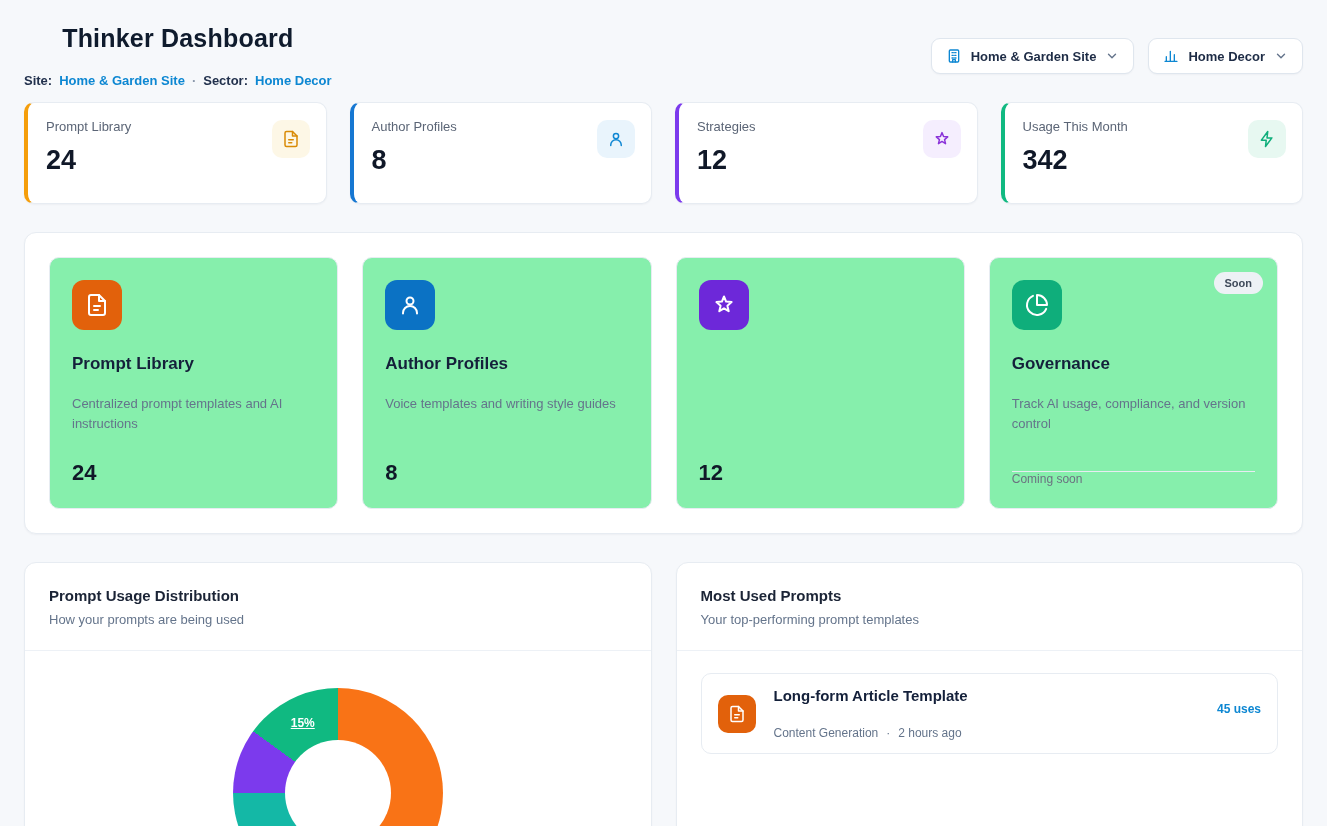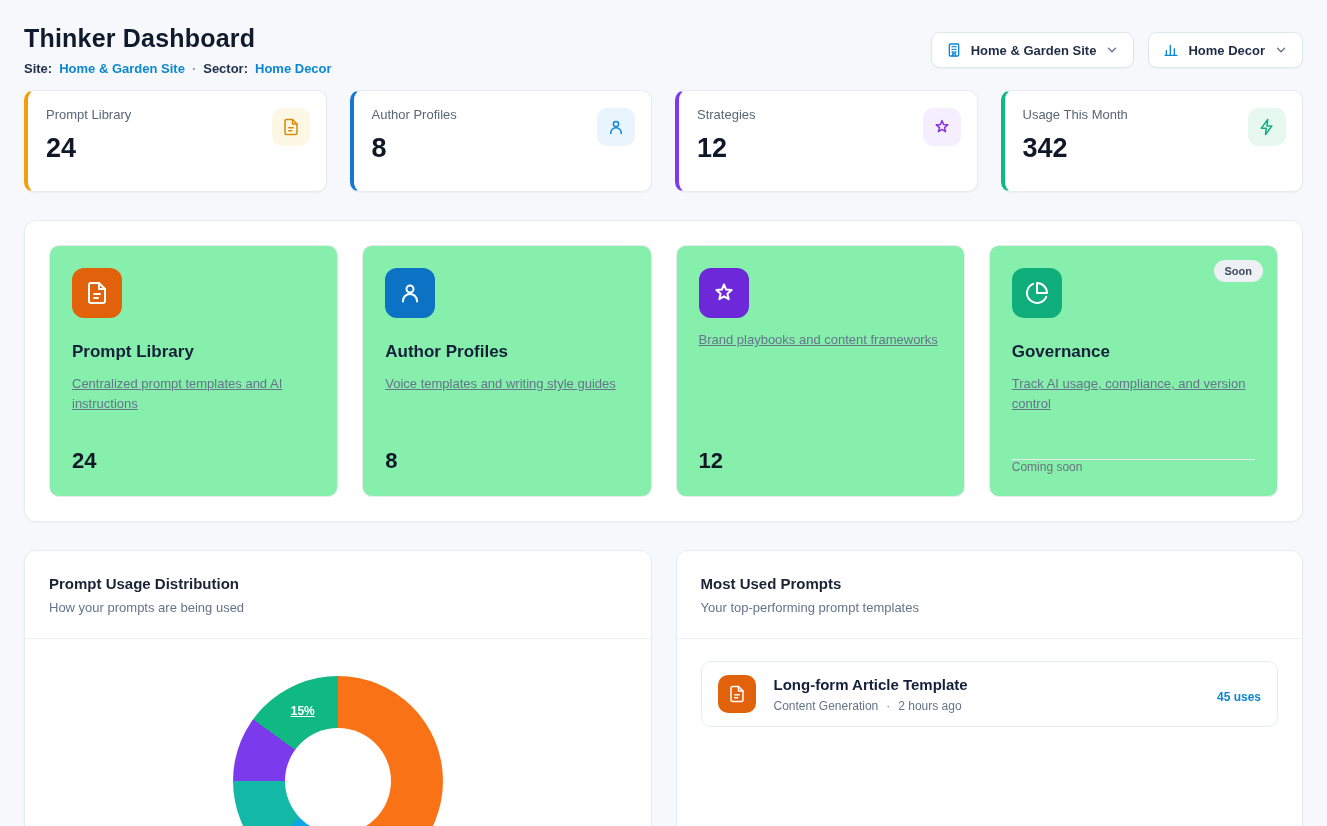--- a/index.html
+++ b/index.html
@@ -7,22 +7,22 @@
   body {
     width: 1327px; height: 826px; overflow: hidden;
     background: #f6f8fb;
     font-family: "Liberation Sans", sans-serif;
     color: #13203a;
   }
   .page { padding: 24px 24px 0; }
 
   
   .header-row { display: flex; justify-content: space-between; align-items: center; }
-  .page-title { font-size: 25px; font-weight: 800; color: #0f1b2d; letter-spacing: .2px; }
-  .meta-line { margin-top: 8px; font-size: 13px; display: flex; gap: 7px; align-items: center; font-weight: 600; }
+  .page-title { font-size: 25px; font-weight: 800; color: #0f1b2d; letter-spacing: .2px; text-align: center; }
+  .meta-line { margin-top: 20px; font-size: 13px; display: flex; gap: 7px; align-items: center; font-weight: 600; }
   .meta-label { color: #22314d; }
   .meta-link { color: #0d87d2; cursor: pointer; }
   .meta-dot { color: #8a97aa; }
   .selector-group { display: flex; gap: 14px; }
   .selector-btn {
     display: flex; align-items: center; gap: 9px; height: 36px; padding: 0 14px;
     background: #fff; border: 1px solid #dfe6ee; border-radius: 9px;
     font-size: 13px; font-weight: 700; color: #1d2b45; cursor: pointer;
     box-shadow: 0 1px 2px rgba(16,24,40,.04);
     font-family: inherit;
@@ -57,21 +57,21 @@
   .panel-header { padding: 24px 24px 23px; border-bottom: 1px solid #edf1f6; }
   .panel-title { font-size: 15px; font-weight: 700; color: #1b2436; }
   .panel-subtitle { font-size: 13px; color: #64748b; margin-top: 8px; }
   .modules-grid { padding: 24px; display: grid; grid-template-columns: repeat(4, 1fr); gap: 24px; }
   .module-card {
     position: relative; border: 1px solid #e7ecf2; border-radius: 10px; padding: 22px;
     min-height: 252px; display: flex; flex-direction: column; background: #86efac; cursor: pointer;
   }
   .module-iconbox { width: 50px; height: 50px; border-radius: 12px; display: flex; align-items: center; justify-content: center; color: #fff; }
   .module-title { font-size: 17px; font-weight: 700; color: #14203a; margin-top: 24px; }
-  .module-desc { font-size: 13px; color: #64748b; line-height: 1.55; margin-top: 12px; text-decoration: underline; }
+  .module-desc { font-size: 13px; color: #64748b; line-height: 1.55; margin-top: 20px; }
   .module-count { font-size: 22px; font-weight: 800; color: #101828; margin-top: auto; padding-top: 16px; }
   .module-footer { margin-top: auto; border-top: 1px solid #e7ecf2; font-size: 12px; color: #6b7280; }
   .soon-badge {
     position: absolute; top: 14px; right: 14px; background: #edf1f5; color: #3f4a5a;
     font-size: 11px; font-weight: 700; padding: 5px 11px; border-radius: 999px;
   }
 
   
   .bottom-grid { margin-top: 28px; display: grid; grid-template-columns: 1fr 1fr; gap: 24px; }
   .bottom-card { background: #fff; border: 1px solid #e7ecf2; border-radius: 12px; height: 430px; box-shadow: 0 1px 2px rgba(16,24,40,.04); }
@@ -80,21 +80,21 @@
   .donut-hole { position: absolute; left: 50%; top: 50%; width: 106px; height: 106px; margin: -53px 0 0 -53px; border-radius: 50%; background: #fff; }
   .donut-label { position: absolute; left: 48px; top: 28px; width: 34px; text-align: right; color: #fff; font-size: 12px; font-weight: 700; text-decoration: underline; }
 
   .prompts-body { padding: 22px 24px; }
   .prompt-item {
     display: flex; align-items: center; gap: 18px; border: 1px solid #e7ecf2; border-radius: 10px;
     padding: 13px 16px; cursor: pointer; background: #fff;
   }
   .prompt-iconbox { width: 38px; height: 38px; border-radius: 10px; display: flex; align-items: center; justify-content: center; color: #fff; flex: 0 0 auto; }
   .prompt-title { font-size: 15px; font-weight: 700; color: #14203a; }
-  .prompt-meta { display: flex; gap: 8px; align-items: flex-end; font-size: 12px; color: #64748b; margin-top: 6px; }
+  .prompt-meta { display: flex; gap: 8px; align-items: flex-end; font-size: 12px; color: #64748b; margin-top: 22px; }
   .prompt-uses { margin-left: auto; align-self: flex-start; margin-top: 15px; font-size: 12px; font-weight: 800; color: #0d87d2; white-space: nowrap; }
 </style>
 </head>
 <body>
 
 <div class="page">
 
   <div class="header-row">
     <div>
       <div class="page-title">Thinker Dashboard</div>
@@ -206,21 +206,20 @@
         <div class="module-desc">Voice templates and writing style guides</div>
         <div class="module-count">8</div>
       </div>
 
       <div class="module-card">
         <div class="module-iconbox" style="background: rgb(109, 40, 217);">
           <svg class="ic24" viewBox="0 0 24 24" fill="none" stroke="currentColor" stroke-width="2" stroke-linejoin="round">
               <path d="M12 3.5l2.1 5.1 5.5.5-4.2 3.7 1.3 5.4-4.7-2.9-4.7 2.9 1.3-5.4L4.4 9.1l5.5-.5z"></path>
             </svg>
         </div>
-        <div class="module-desc">Brand playbooks and content frameworks</div>
         <div class="module-count">12</div>
       </div>
 
       <div class="module-card">
         <span class="soon-badge">Soon</span>
         <div class="module-iconbox" style="background: rgb(15, 174, 123);">
           <svg class="ic24" viewBox="0 0 24 24" fill="none" stroke="currentColor" stroke-width="2" stroke-linecap="round" stroke-linejoin="round">
               <path d="M21.2 15.9A10 10 0 1 1 8 2.8"></path>
               <path d="M22 12A10 10 0 0 0 12 2v10z"></path>
             </svg>

